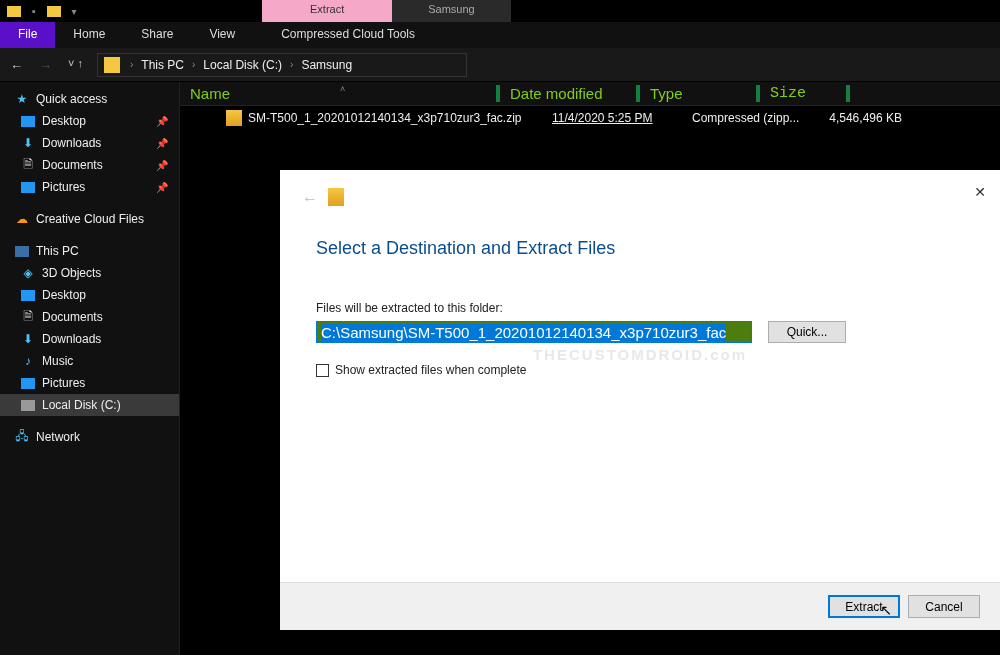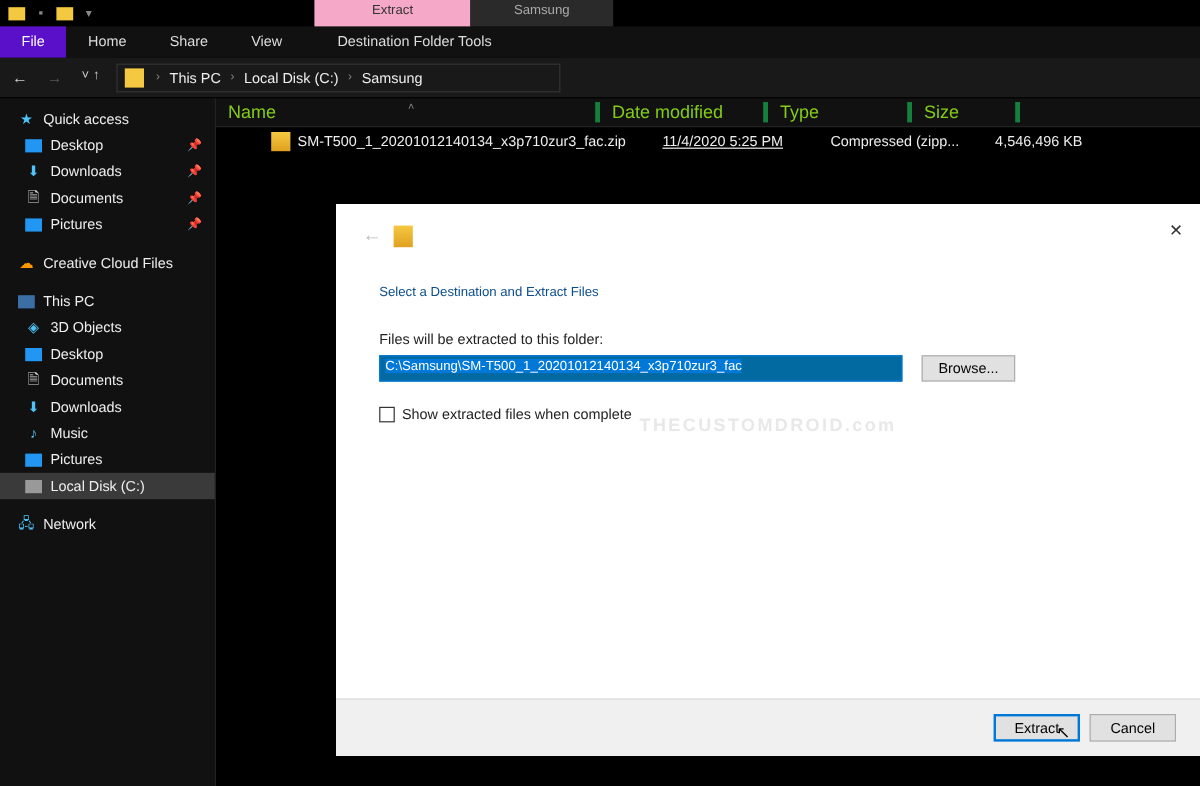--- a/index.html
+++ b/index.html
@@ -40,42 +40,42 @@
 .sb-icon { width: 16px; height: 16px; flex-shrink: 0; display: flex; align-items: center; justify-content: center; font-size: 12px; }
 .sb-spacer { height: 10px; }
 
 
 .content { flex: 1; background: #000; }
 .col-headers { display: flex; background: #111; border-bottom: 1px solid #222; height: 24px; align-items: center; }
 .col { color: #84cc16; font-size: 15px; padding: 0 10px; border-right: 4px solid #15803d; }
 .col-name { width: 320px; }
 .col-date { width: 140px; }
 .col-type { width: 120px; }
-.col-size { width: 90px; }
+.col-size { width: 90px; font-family: Liberation Mono, monospace; }
 .sort-arrow { position: absolute; left: 340px; top: 84px; color: #888; font-size: 9px; }
 
 .file-row { display: flex; align-items: center; padding: 4px 10px; color: #eee; font-size: 12px; margin-left: 36px; }
 .file-icon { width: 16px; height: 16px; background: linear-gradient(#f5c842, #e0a020); margin-right: 6px; flex-shrink: 0; }
 .fc-name { width: 304px; overflow: hidden; text-overflow: ellipsis; white-space: nowrap; }
 .fc-date { width: 140px; text-decoration: underline; }
 .fc-type { width: 120px; overflow: hidden; text-overflow: ellipsis; white-space: nowrap; }
 .fc-size { width: 90px; text-align: right; }
 
 
 .dialog { position: absolute; left: 280px; top: 170px; width: 720px; height: 460px; background: #fff; box-shadow: 0 4px 20px rgba(0,0,0,0.5); }
 .dlg-close { position: absolute; right: 14px; top: 14px; font-size: 14px; color: #333; cursor: pointer; }
 .dlg-header { display: flex; align-items: center; padding: 18px 22px 12px; gap: 10px; }
 .dlg-back { color: #bbb; font-size: 16px; }
 .dlg-zip-icon { width: 16px; height: 18px; background: linear-gradient(#f5c842, #e0a020); }
 .dlg-header-text { font-size: 12px; color: #222; }
 .dlg-body { padding: 20px 36px; }
-.dlg-title { color: #0a4d8c; font-size: 11px; font-weight: 400; margin-bottom: 26px; }
+.dlg-title { color: #0a4d8c; font-size: 18px; font-weight: 400; margin-bottom: 42px; }
 .dlg-label { font-size: 12px; color: #222; margin-bottom: 6px; }
 .dlg-row { display: flex; gap: 16px; align-items: center; margin-bottom: 20px; }
-.dlg-input { flex: 0 0 436px; height: 22px; border: 1px solid #0078d7; padding: 2px 4px; font-size: 11px; background: #0369a1; }
+.dlg-input { flex: 0 0 436px; height: 22px; border: 1px solid #0078d7; padding: 2px 4px; font-size: 15px; background: #4d7c0f; }
 .dlg-input-sel { background: #0078d7; color: #fff; }
 .dlg-browse { width: 78px; height: 22px; background: #e1e1e1; border: 1px solid #adadad; font-size: 12px; cursor: pointer; }
 .dlg-check-row { display: flex; align-items: center; gap: 6px; font-size: 12px; color: #222; }
 .dlg-checkbox { width: 13px; height: 13px; border: 1px solid #333; }
 .watermark { position: absolute; left: 50%; top: 176px; transform: translateX(-50%); color: #e8e8e8; font-size: 15px; letter-spacing: 2px; font-weight: 600; pointer-events: none; }
 .dlg-footer { position: absolute; bottom: 0; left: 0; right: 0; height: 48px; background: #f0f0f0; display: flex; justify-content: flex-end; align-items: center; gap: 8px; padding-right: 20px; border-top: 1px solid #ddd; }
 .dlg-btn { width: 72px; height: 23px; background: #e1e1e1; border: 1px solid #adadad; font-size: 12px; cursor: pointer; }
 .dlg-btn.primary { border: 2px solid #0078d7; }
 .cursor { position: absolute; right: 108px; bottom: 12px; font-size: 14px; pointer-events: none; }
 
@@ -105,21 +105,21 @@
     <div class="tab-extract">Extract</div>
     <div class="tab-samsung">Samsung</div>
   </div>
 </div>
 
 <div class="ribbon">
   <div class="ribbon-file">File</div>
   <div class="ribbon-item">Home</div>
   <div class="ribbon-item">Share</div>
   <div class="ribbon-item">View</div>
-  <div class="ribbon-tools">Destination Folder Tools</div>
+  <div class="ribbon-tools">Compressed Cloud Tools</div>
 </div>
 
 <div class="navbar">
   <div class="nav-arrows">
     <span class="nav-arrow">←</span>
     <span class="nav-arrow" style="color:#555">→</span>
     <span class="nav-arrow" style="font-size:11px">˅ ↑</span>
   </div>
   <div class="breadcrumb">
     <span class="bc-icon"></span>
@@ -238,21 +238,21 @@
   <span class="dlg-close">✕</span>
   <div class="dlg-header">
     <span class="dlg-back">←</span>
     <span class="dlg-zip-icon"></span>
   </div>
   <div class="dlg-body">
     <div class="dlg-title">Select a Destination and Extract Files</div>
     <div class="dlg-label">Files will be extracted to this folder:</div>
     <div class="dlg-row">
       <div class="dlg-input"><span class="dlg-input-sel">C:\Samsung\SM-T500_1_20201012140134_x3p710zur3_fac</span></div>
-      <button class="dlg-browse">Browse...</button>
+      <button class="dlg-browse">Quick...</button>
     </div>
     <div class="dlg-check-row">
       <span class="dlg-checkbox"></span>
       <span>Show extracted files when complete</span>
     </div>
   </div>
   <div class="watermark">THECUSTOMDROID.com</div>
   <div class="dlg-footer">
     <button class="dlg-btn primary">Extract</button>
     <button class="dlg-btn">Cancel</button>

